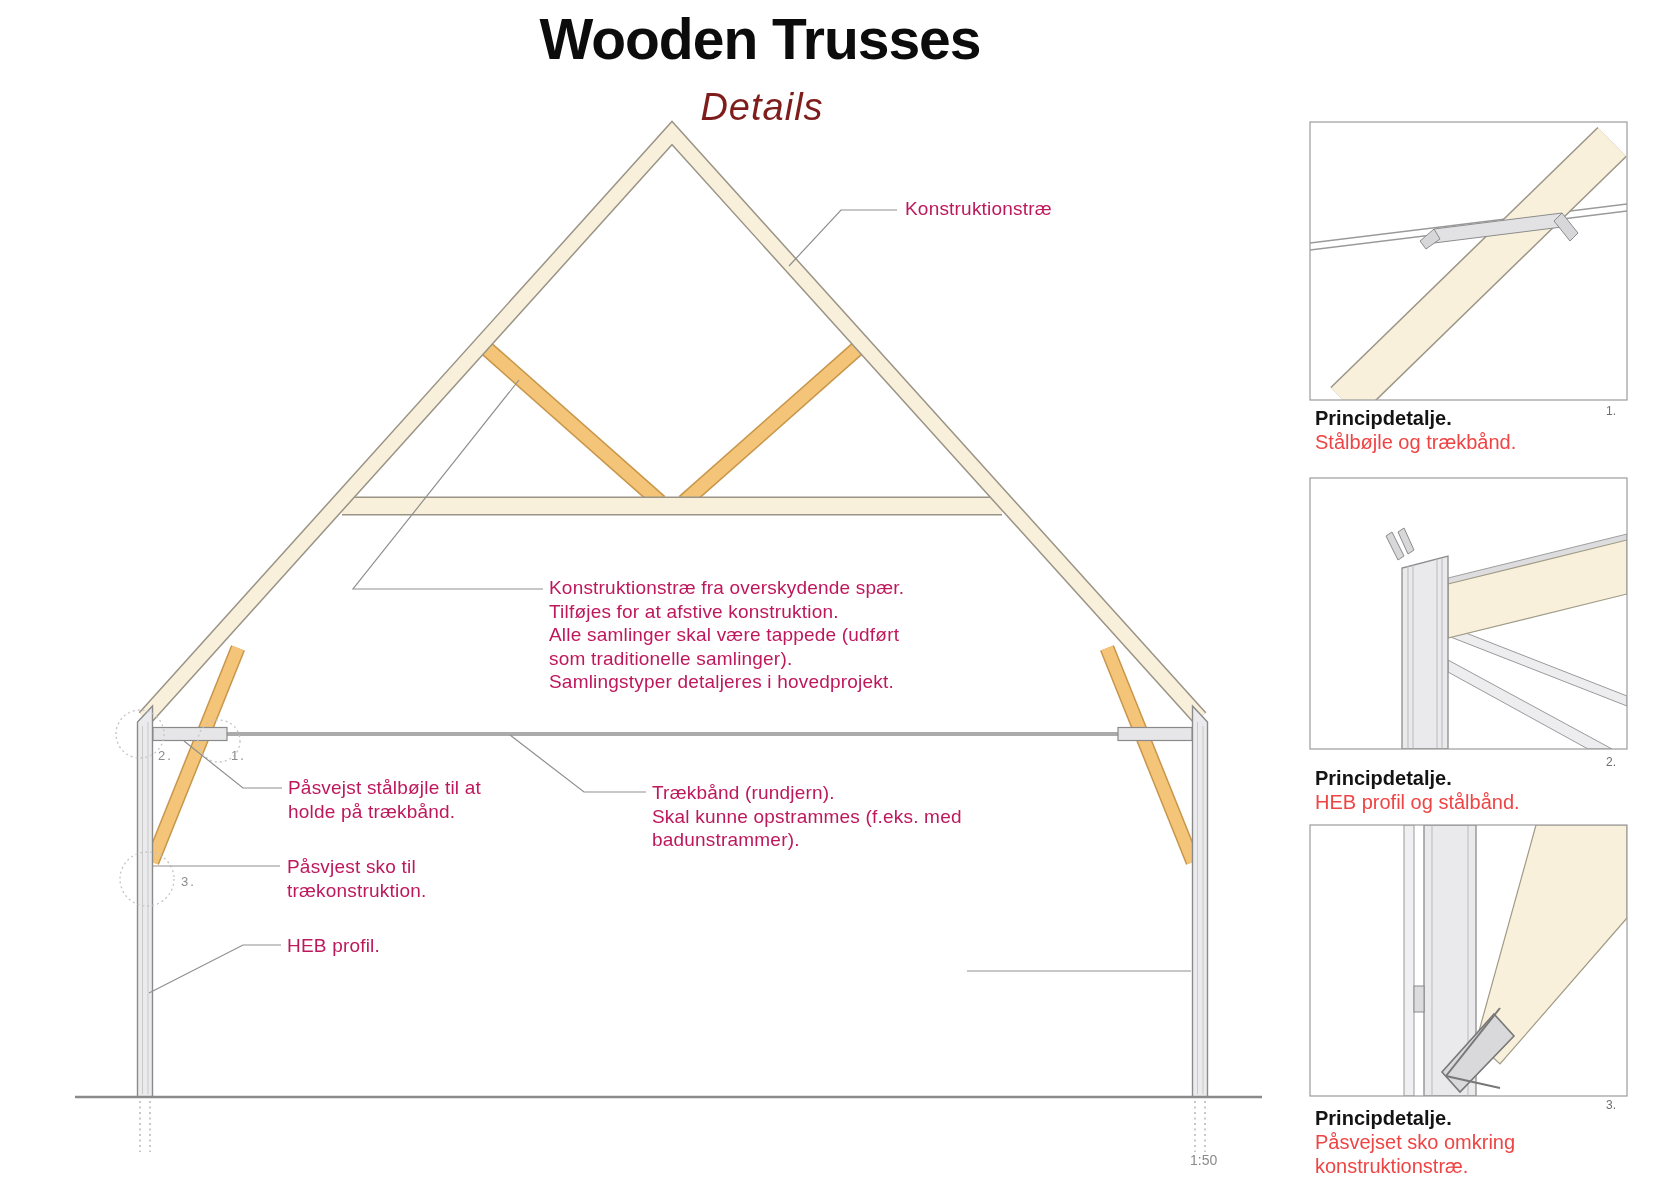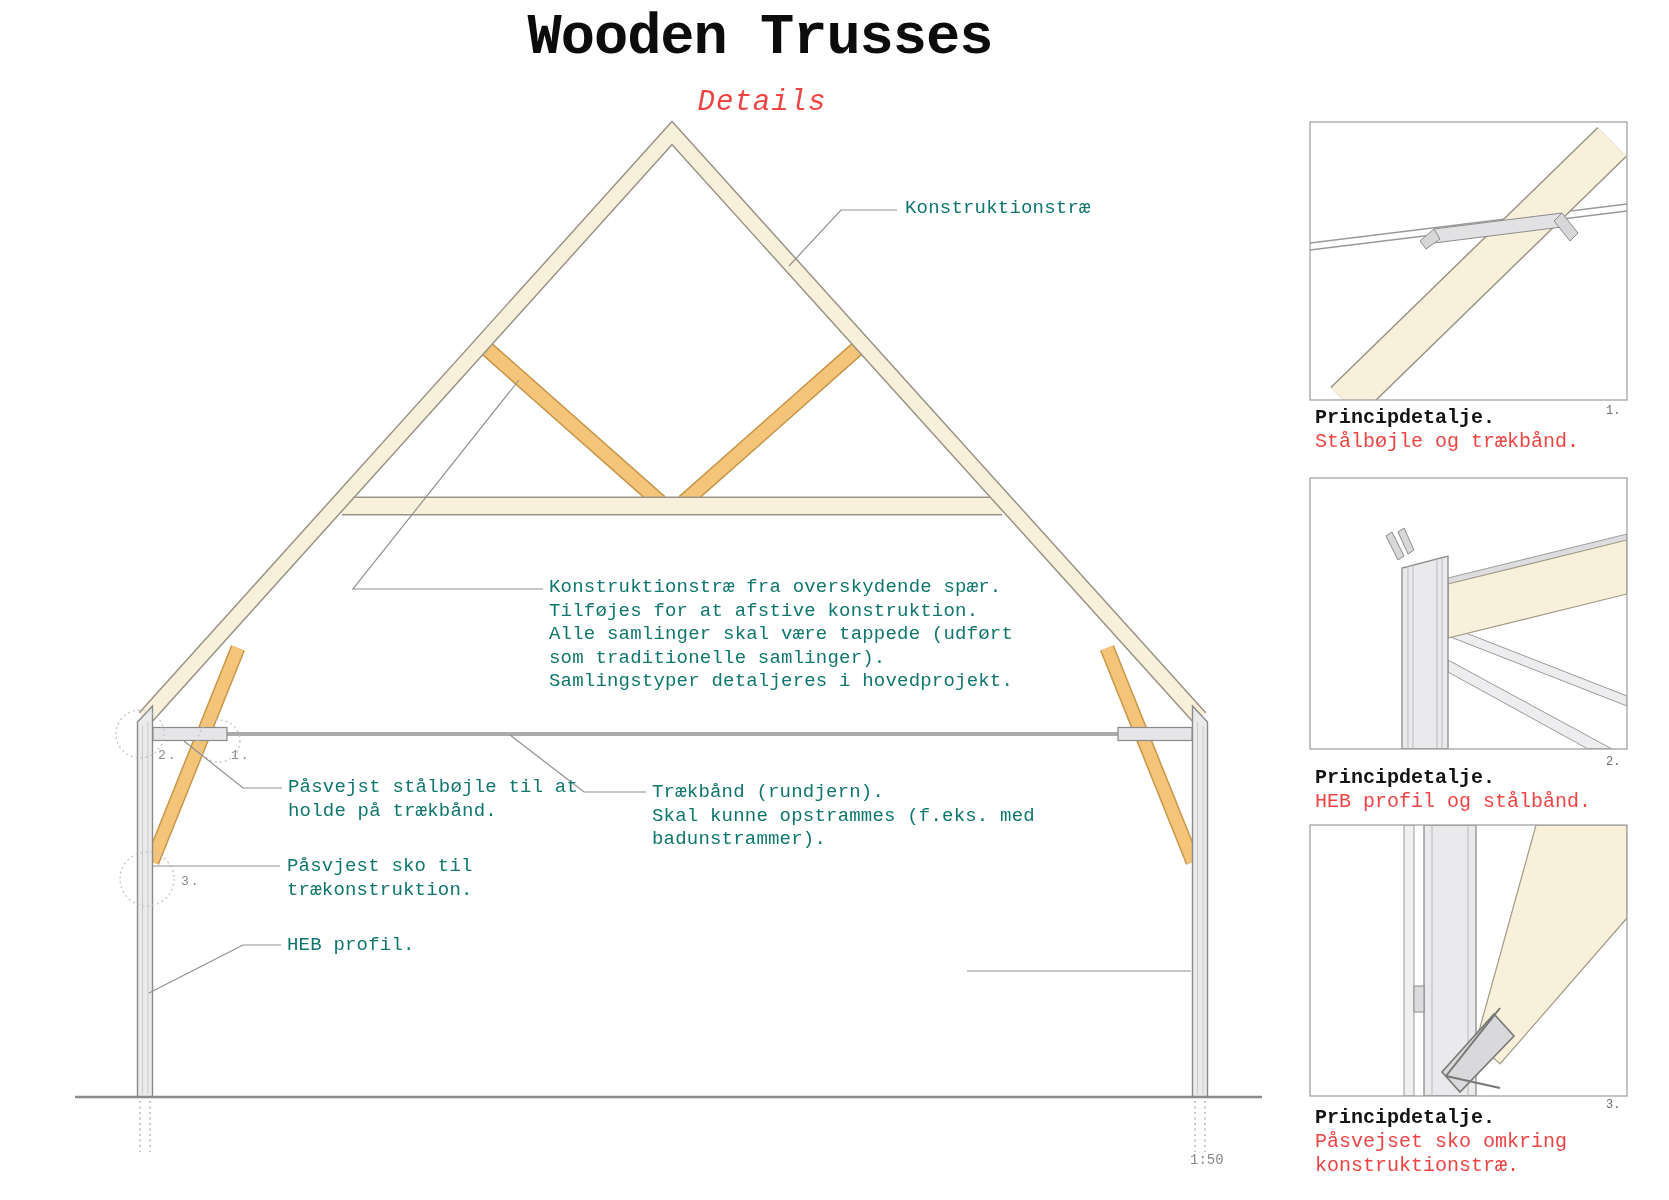--- a/index.html
+++ b/index.html
@@ -1,23 +1,23 @@
 <!DOCTYPE html>
 <html><head>
 <meta charset="utf-8">
 <style>
   html,body{margin:0;padding:0;background:#ffffff;}
   #page{position:relative;width:1669px;height:1200px;background:#ffffff;overflow:hidden;
-        font-family:Liberation Mono, monospace;}
+        font-family:Liberation Sans, sans-serif;}
   #drawing{position:absolute;left:0;top:0;}
   .title{position:absolute;left:0;top:6px;width:1520px;text-align:center;
          font-size:57px;font-weight:900;letter-spacing:-1px;color:#0c0c0c;}
   .subtitle{position:absolute;left:0;top:86px;width:1524px;text-align:center;
-            font-size:29px;font-style:italic;color:#ef4444;letter-spacing:1px;}
-  .ann{position:absolute;font-size:19px;line-height:23.5px;color:#0f766e;
+            font-size:38px;font-style:italic;color:#7f1d1d;letter-spacing:1px;}
+  .ann{position:absolute;font-size:19px;line-height:23.5px;color:#be185d;
        white-space:pre-line;letter-spacing:.2px;}
   .mk{position:absolute;font-size:13px;color:#8c8c8c;letter-spacing:2px;}
   .num{position:absolute;font-size:12px;color:#6e6e6e;}
   .scale{position:absolute;font-size:14px;color:#8a8a8a;}
   .cap{position:absolute;width:300px;}
   .cap-t{font-size:20px;font-weight:bold;color:#141414;line-height:24px;}
   .cap-s{font-size:20px;color:#ef4444;line-height:24px;white-space:pre-line;}
 </style>
 </head>
 <body>

